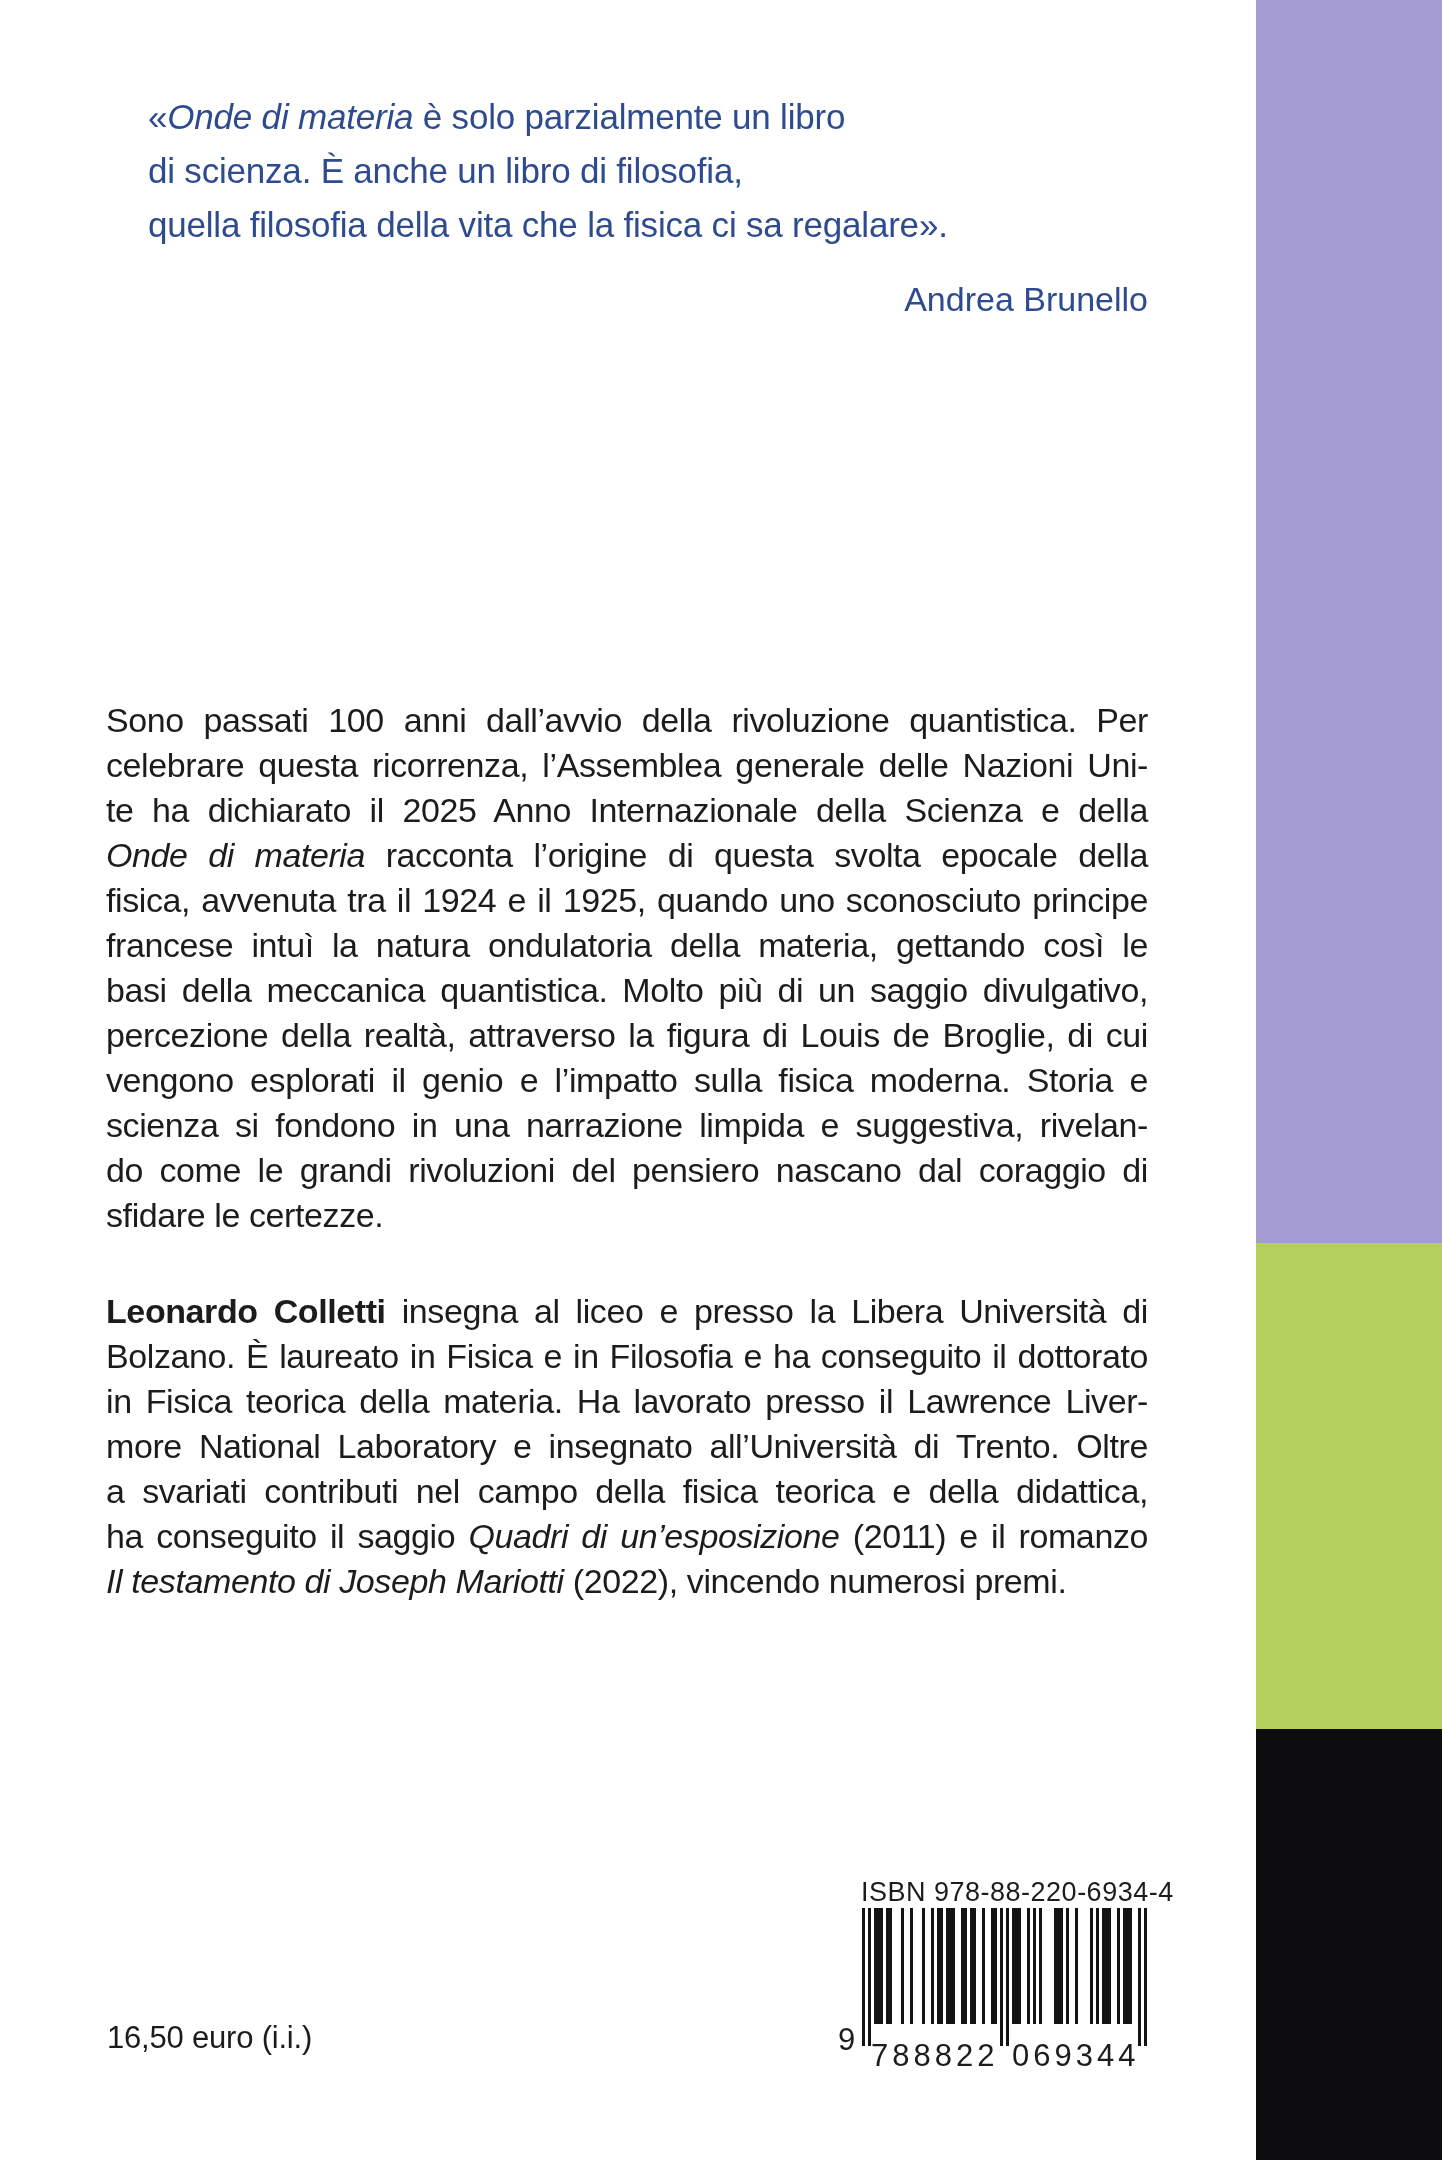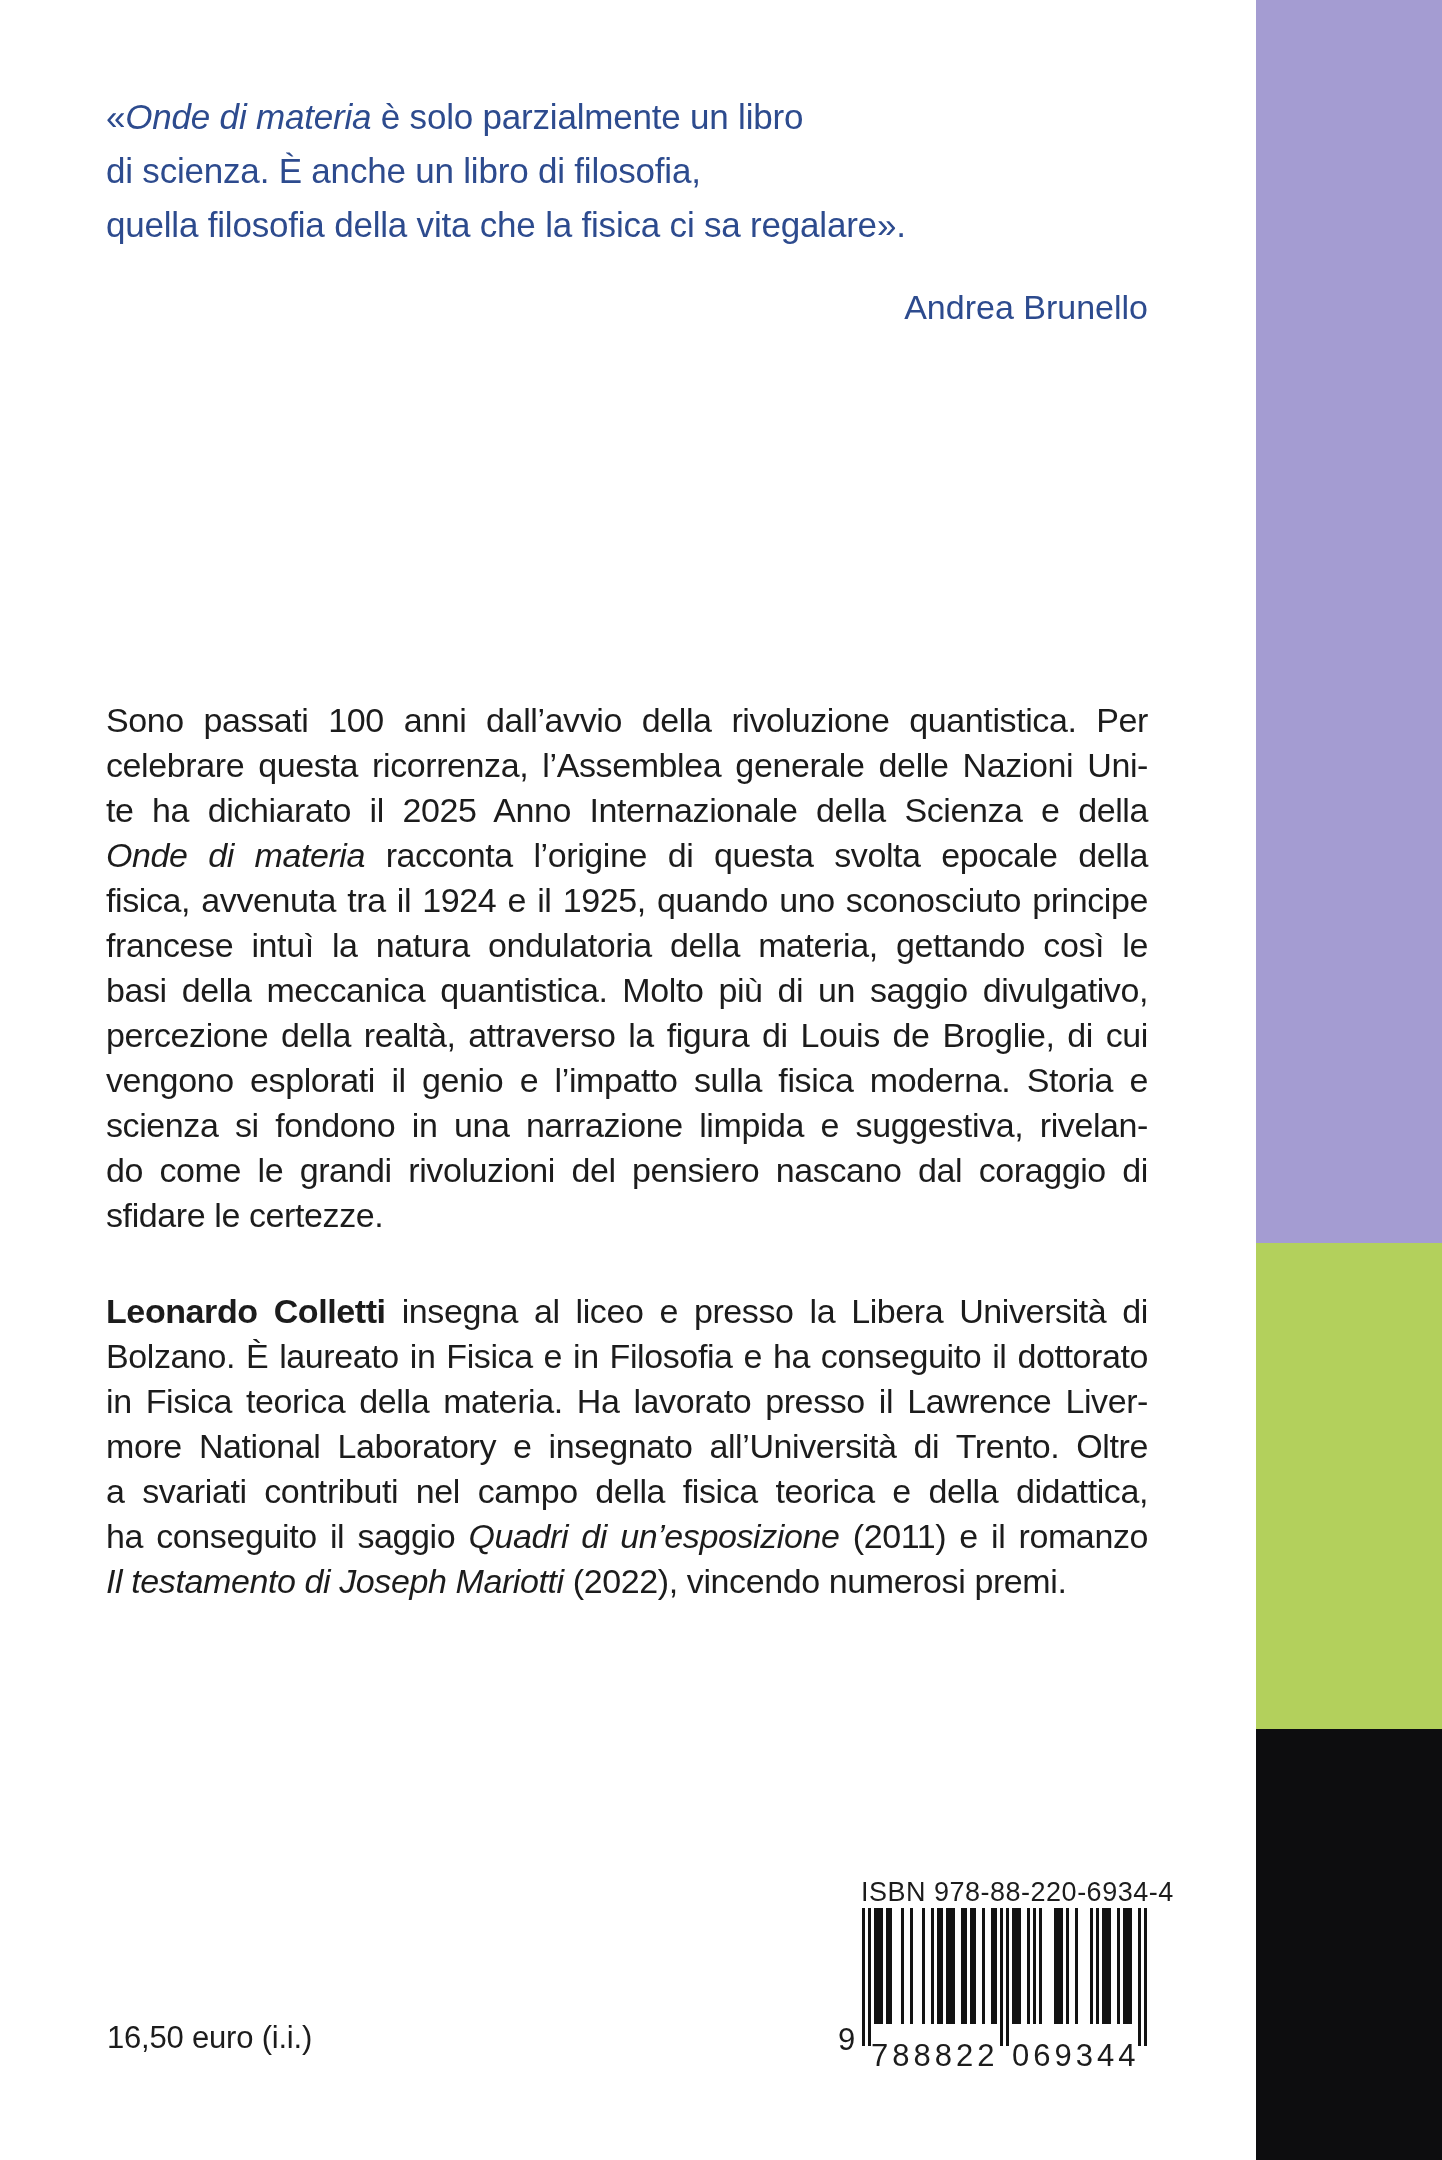--- a/index.html
+++ b/index.html
@@ -29,23 +29,24 @@
     position: absolute;
     left: 106px; top: 90px;
     width: 1042px;
     color: var(--blue, #2d4b8e);
   }
   .qline {
     height: 54px; line-height: 54px;
     font-size: 35px;
     letter-spacing: -0.2px;
     white-space: nowrap;
+    margin-left: 42px;
   }
   .attribution {
-    margin-top: 28px;
+    margin-top: 20px;
     height: 54px; line-height: 54px;
     font-size: 34px;
     text-align: right;
   }
 
   
   .bodyblock {
     position: absolute;
     left: 106px; top: 698px;
     width: 1042px;

